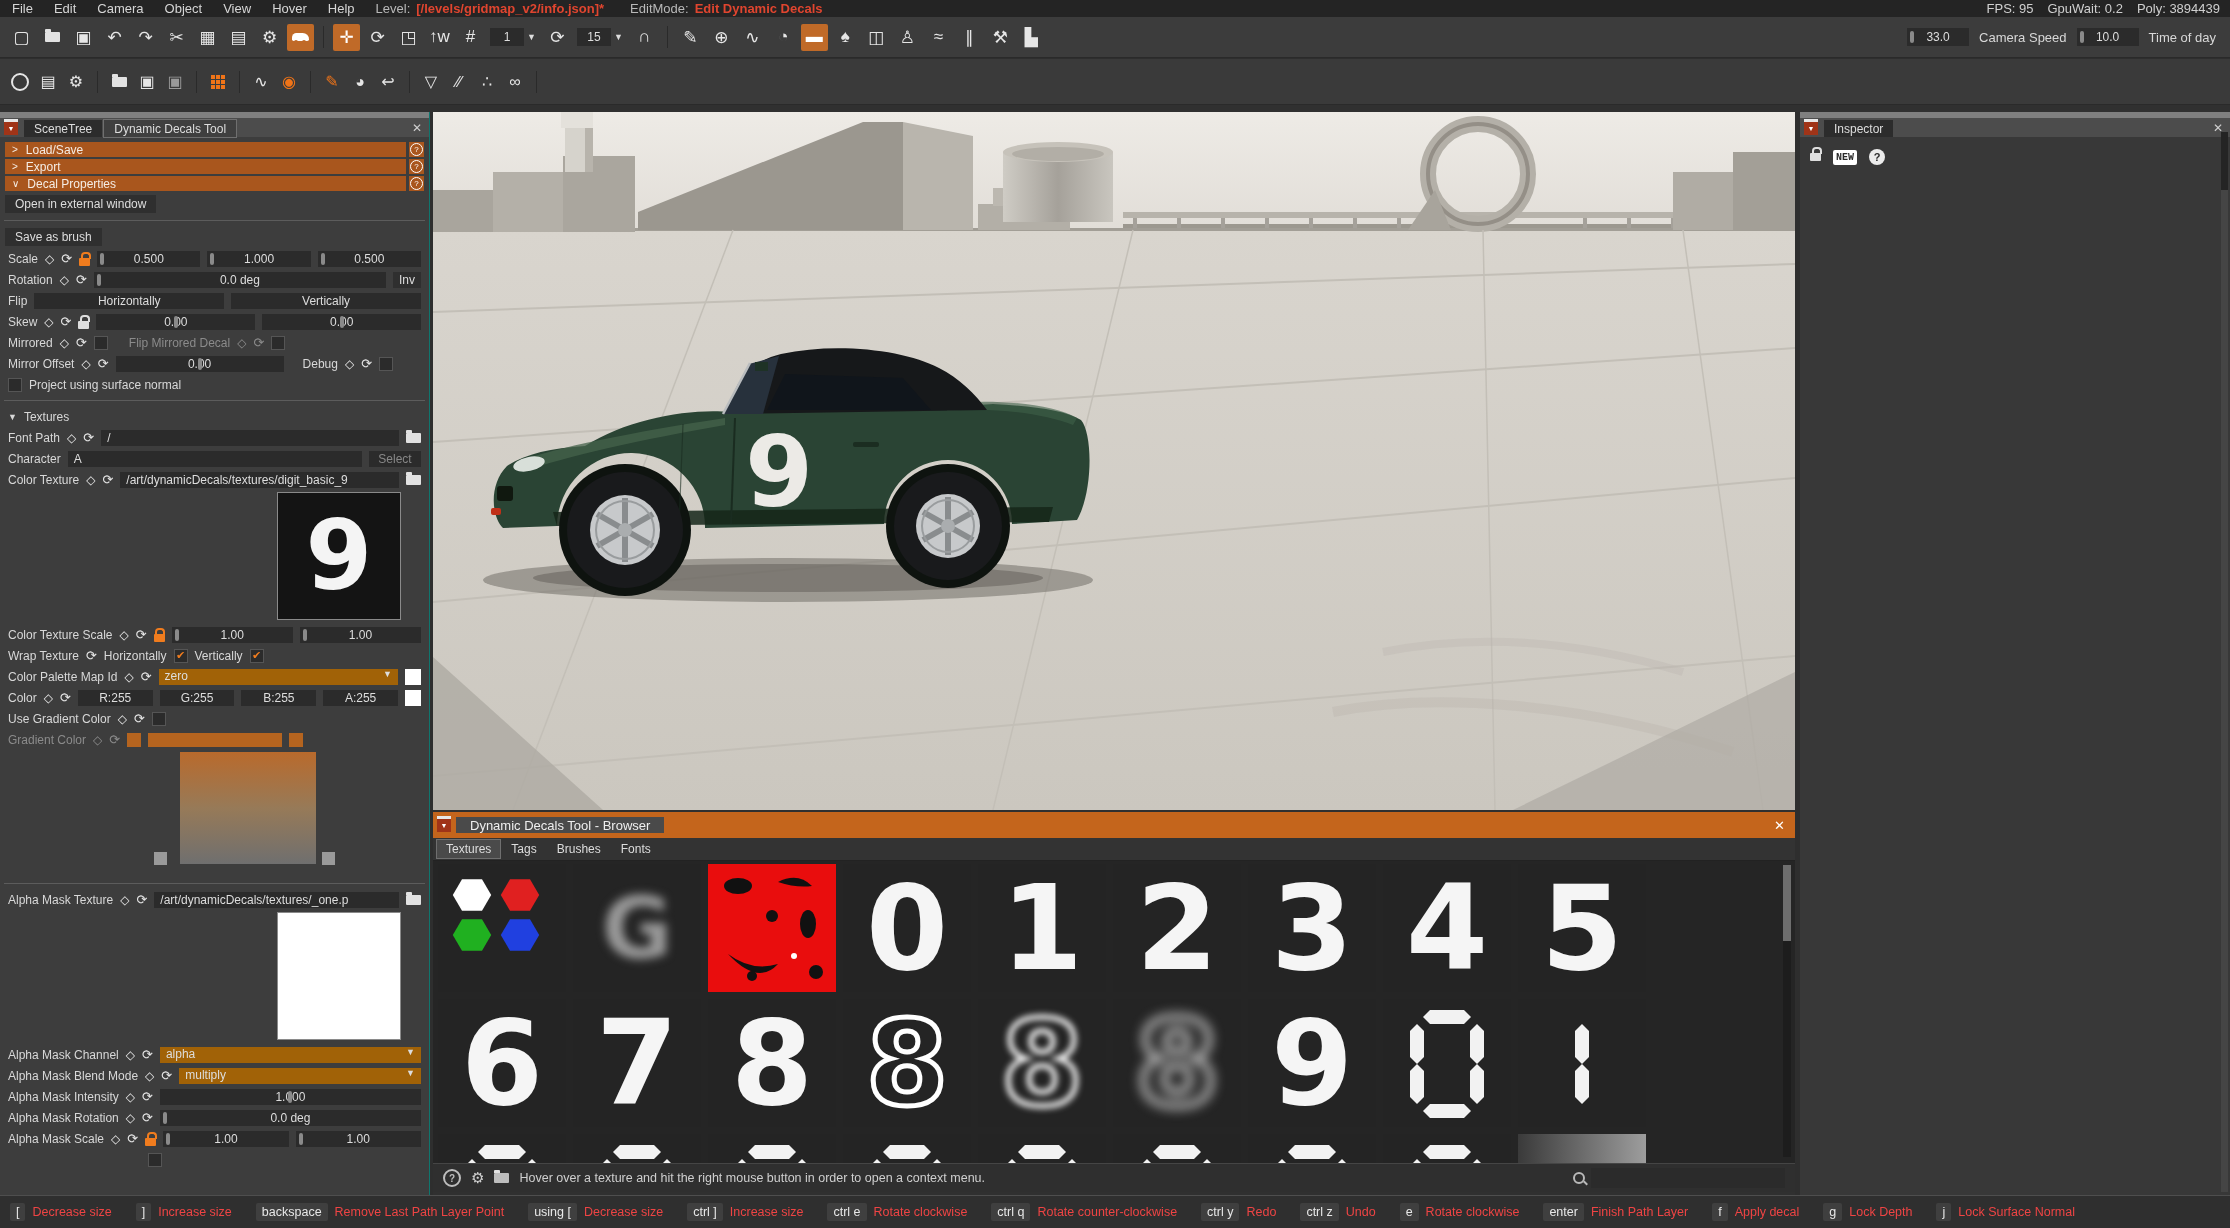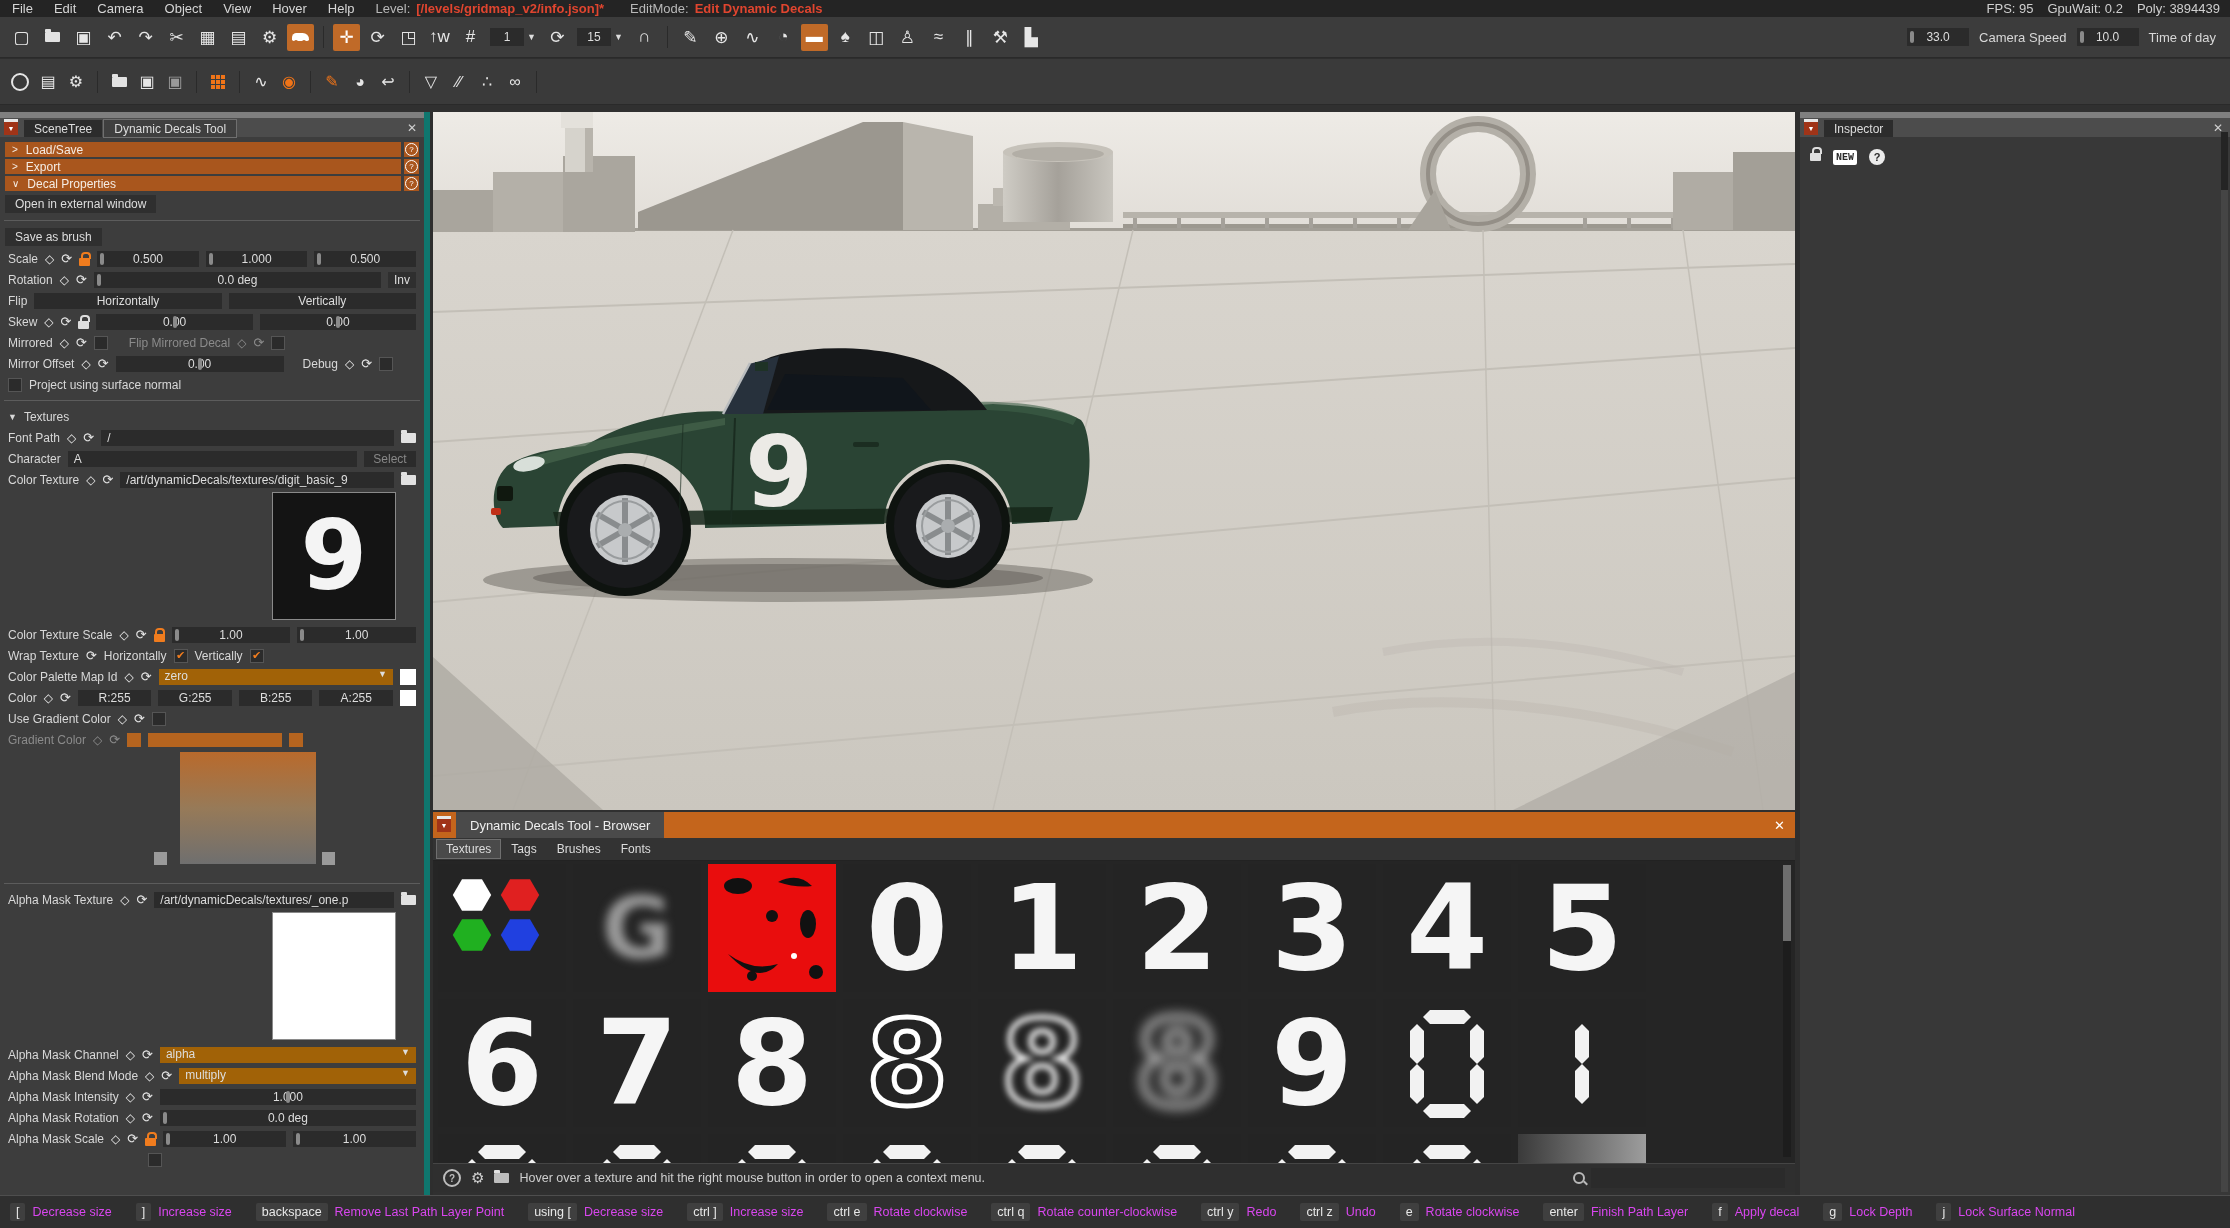--- a/index.html
+++ b/index.html
@@ -33,21 +33,21 @@
   .car::after{content:"";position:absolute;bottom:-3px;left:2px;width:4px;height:4px;border-radius:50%;background:#c06a28;box-shadow:8px 0 0 #c06a28;}
   .ogrid{display:inline-block;width:14px;height:14px;background:#f07418;background-image:repeating-linear-gradient(0deg,transparent 0 4px,#3a3a3a 4px 5px),repeating-linear-gradient(90deg,transparent 0 4px,#3a3a3a 4px 5px);}
   .alertg{display:inline-flex;width:14px;height:14px;border:2px solid #e6e6e6;border-radius:50%;align-items:center;justify-content:center;font-size:10px;font-weight:bold;color:#e6e6e6;}
   .searchg{display:inline-block;width:8px;height:8px;border:2px solid #b9b9b9;border-radius:50%;position:relative;}
   .searchg::after{content:"";position:absolute;left:8px;top:8px;width:5px;height:2px;background:#b9b9b9;transform:rotate(45deg);}
   .lockg{display:inline-block;width:11px;height:8px;background:#f07c1e;border-radius:1px;position:relative;margin-top:6px;}
   .lockg::before{content:"";position:absolute;top:-6px;left:1.5px;width:6px;height:5px;border:2px solid #f07c1e;border-bottom:none;border-radius:4px 4px 0 0;}
   .lockg.wh{background:#dedede;}
   .lockg.wh::before{border-color:#dedede;}
   
-  .leftdock{position:absolute;top:112px;left:0;width:430px;bottom:32px;background:#3d3d3d;box-sizing:border-box;border-right:6px solid #0f766e;overflow:hidden;}
+  .leftdock{position:absolute;top:112px;left:0;width:430px;bottom:32px;background:#3d3d3d;box-sizing:border-box;border-right:1px solid #0f766e;overflow:hidden;}
   .inspector{position:absolute;top:112px;left:1800px;width:430px;bottom:32px;background:#383838;box-sizing:border-box;}
   .dockstrip{height:6px;background:#7f7f7f;}
   .tabrow{height:19px;background:#4c4c4c;display:flex;align-items:flex-end;font-size:12px;}
   .filtericon{width:14px;height:13px;background:#a03418;margin:0 4px 2px 4px;border-top:3px solid #e8e8e8;display:flex;align-items:center;justify-content:center;color:#fff;font-size:7px;}
   .tab{background:#2c2c2c;color:#ddd;padding:2px 10px 2px 10px;height:17px;box-sizing:border-box;margin-left:2px;white-space:nowrap;}
   .tab.active{background:#3f3f3f;outline:1px solid #6f6f6f;}
   .dockx{margin-left:auto;color:#cfcfcf;font-size:12px;padding:0 7px 2px 0;}
   
   .pcontent{padding:3px 4px 0 4px;font-size:12px;}
   .sect{display:flex;align-items:center;margin:2px 1px;}
@@ -79,21 +79,21 @@
   .gradwrap{position:relative;height:126px;margin:2px 0;}
   .gradbox{position:absolute;left:176px;top:0;width:136px;height:112px;background:linear-gradient(#b96a2c,#977a58,#6f6f6f);}
   .ghandle{position:absolute;width:13px;height:13px;background:#9a9a9a;top:100px;}
   
   .centerarea{position:absolute;top:112px;left:433px;width:1362px;bottom:32px;background:#303030;}
   .viewport{position:absolute;top:0;left:0;width:1362px;height:698px;background:#e8e5e0;}
   .viewport svg{display:block;}
   
   .browser{position:absolute;top:700px;left:0;width:1362px;height:378px;background:#2a2a2a;}
   .btitle{height:26px;background:#c4651c;display:flex;align-items:center;}
-  .btab{background:#4a4a4a;color:#eee;font-size:13px;height:26px;display:flex;align-items:center;padding:0 14px;margin-left:1px;}
+  .btab{background:#4a4a4a;color:#eee;font-size:13px;height:16px;display:flex;align-items:center;padding:0 14px;margin-left:1px;}
   .btitle .x{margin-left:auto;color:#fff;padding-right:10px;font-size:13px;}
   .btabs{height:22px;background:#333;display:flex;align-items:center;font-size:12px;padding-left:4px;gap:2px;border-bottom:1px solid #222;}
   .btabs .tt{padding:2px 9px;color:#ddd;}
   .btabs .tt.active{background:#4a4a4a;outline:1px solid #6f6f6f;}
   .bgrid{position:relative;height:302px;background:#252525;overflow:hidden;padding:3px 0 0 5px;box-sizing:border-box;}
   .tilewrap{display:flex;flex-wrap:wrap;width:1225px;gap:7px;}
   .tile{width:128px;height:128px;background:#242424;position:relative;display:flex;align-items:center;justify-content:center;overflow:hidden;}
   .tile .tg{font-family:"DejaVu Sans",sans-serif;font-weight:bold;font-size:118px;color:#f5f5f5;line-height:1;}
   .tile .tg.outline{color:transparent;-webkit-text-stroke:5px #fff;}
   .tile .tg.blur1{color:transparent;-webkit-text-stroke:5px #fff;filter:blur(3px);}
@@ -111,21 +111,21 @@
   
   .insp-icons{display:flex;align-items:center;gap:12px;padding:12px 0 0 10px;}
   .newbadge{background:#ffffff;color:#2b2b2b;font-size:10px;font-weight:bold;padding:2px 3px;border-radius:2px;font-family:Liberation Mono, monospace;}
   .helpcirc{width:16px;height:16px;background:#ececec;color:#2b2b2b;border-radius:50%;display:flex;align-items:center;justify-content:center;font-size:11px;font-weight:bold;}
   .iscroll{position:absolute;right:2px;top:20px;bottom:4px;width:7px;background:#454545;}
   .iscroll .thumb{width:7px;height:58px;background:#242424;}
   
   .statusbar{position:absolute;left:0;right:0;bottom:0;height:32px;background:#2f2f2f;border-top:1px solid #4e4e4e;display:flex;align-items:center;padding-left:10px;gap:24px;font-size:12.5px;overflow:hidden;}
   .sitem{display:flex;align-items:center;gap:7px;white-space:nowrap;}
   .kb{background:#3f3f3f;color:#e8e8e8;padding:2px 6px;border-radius:2px;}
-  .kl{color:#d946ef;}
+  .kl{color:#ef4444;}
 </style>
 </head>
 <body>
 
 <div id="app">
 
   <div class="menubar">
     <span id="menu-items"><span class="mitem">File</span><span class="mitem">Edit</span><span class="mitem">Camera</span><span class="mitem">Object</span><span class="mitem">View</span><span class="mitem">Hover</span><span class="mitem">Help</span></span>
     <span class="lvl-label">Level:</span>
     <span class="lvl-value">[/levels/gridmap_v2/info.json]*</span>

